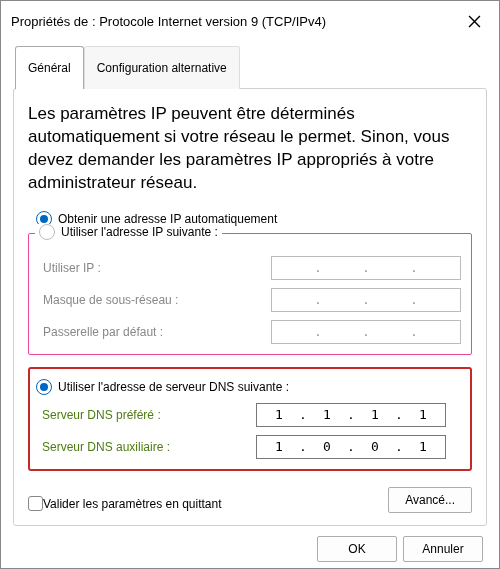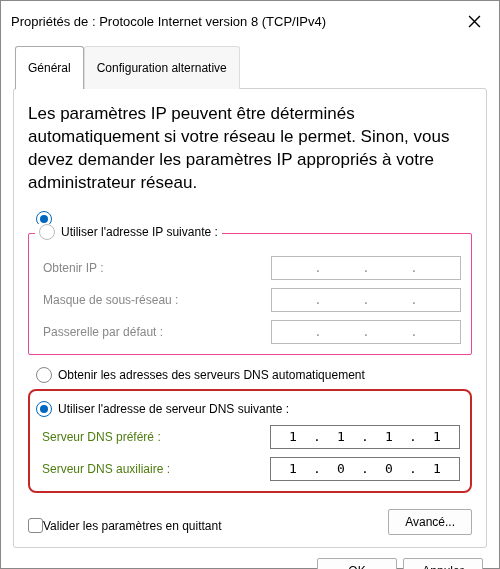--- a/index.html
+++ b/index.html
@@ -115,22 +115,22 @@
     .radio.disabled { border-color:#bbb; cursor:default;}
     .radio-label { cursor:pointer; }
     .fieldset {
       border:1px solid #ec4899;
       border-radius:2px;
       padding: 10px 10px 10px 14px;
       margin: 2px 0 10px 0;
     }
     .fieldset.highlight {
       border: 2.5px solid #c62828;
-      border-radius:8px;
-      padding: 8px 10px 10px 12px;
+      border-radius:3px;
+      padding: 8px 24px 10px 12px;
     }
     .fieldset .radio-row { margin-left:-6px; }
     .fieldset.legend-on-border{
       position:relative;
       padding-top:14px;
     }
     .fieldset.legend-on-border .legend{
       position:absolute;
       top:-10px; left:6px;
       background:#fff;
@@ -192,48 +192,49 @@
       justify-content:flex-end;
       gap:6px;
       padding:10px 4px 2px 4px;
     }
   </style>
 </head>
 <body>
 
 <div class="window">
   <div class="titlebar">
-    <div class="titlebar-title">Propriétés de : Protocole Internet version 8 (TCP/IPv4)</div>
+    <div class="titlebar-title">Propriétés de : Protocole Internet version 9 (TCP/IPv4)</div>
     <div class="close-btn">
       <svg viewBox="0 0 12 12">
           <path d="M1 1 L11 11 M11 1 L1 11" stroke="#000" stroke-width="1.3" fill="none"></path>
         </svg>
     </div>
   </div>
 
   <div class="content-wrap">
     <div class="tabs">
       <div class="tab active">Général</div>
       <div class="tab">Configuration alternative</div>
     </div>
 
     <div class="panel">
       <div class="intro">Les paramètres IP peuvent être déterminés automatiquement si votre réseau le permet. Sinon, vous devez demander les paramètres IP appropriés à votre administrateur réseau.</div>
 
       <div class="radio-row" style="margin-left:8px;">
         <div class="radio checked"></div>
+        <div class="radio-label">Obtenir une adresse IP automatiquement</div>
       </div>
 
       <div class="fieldset legend-on-border">
         <div class="legend">
           <div class="radio disabled"></div>
           <div class="radio-label">Utiliser l'adresse IP suivante :</div>
         </div>
         <div class="grid">
-          <div class="grid-label">Obtenir IP :</div>
+          <div class="grid-label">Utiliser IP :</div>
           <div class="ip-input disabled">
             <span class="ip-oct"></span>
               <span class="ip-dot">.</span>
               <span class="ip-oct"></span>
               <span class="ip-dot">.</span>
               <span class="ip-oct"></span>
               <span class="ip-dot">.</span>
               <span class="ip-oct"></span>
           </div>
           <div class="grid-label">Masque de sous-réseau :</div>
@@ -252,24 +253,20 @@
               <span class="ip-dot">.</span>
               <span class="ip-oct"></span>
               <span class="ip-dot">.</span>
               <span class="ip-oct"></span>
               <span class="ip-dot">.</span>
               <span class="ip-oct"></span>
           </div>
         </div>
       </div>
 
-      <div class="radio-row" style="margin-left:8px;">
-        <div class="radio"></div>
-        <div class="radio-label">Obtenir les adresses des serveurs DNS automatiquement</div>
-      </div>
 
       <div class="fieldset highlight">
         <div class="radio-row">
           <div class="radio checked"></div>
           <div class="radio-label">Utiliser l'adresse de serveur DNS suivante :</div>
         </div>
         <div class="grid">
           <div class="grid-label enabled">Serveur DNS préféré :</div>
           <div class="ip-input enabled">
             <span class="ip-oct">1</span>

